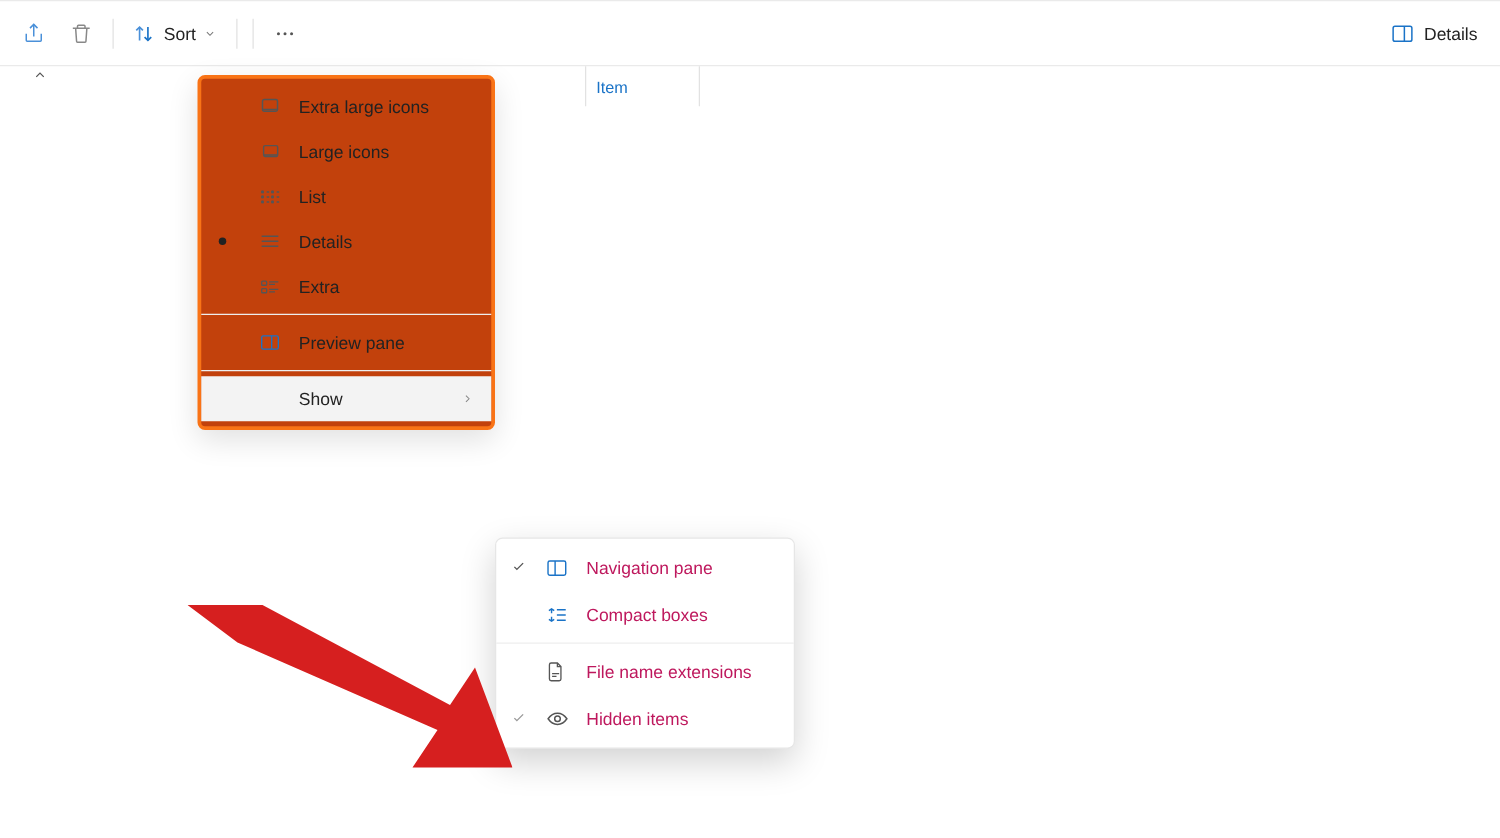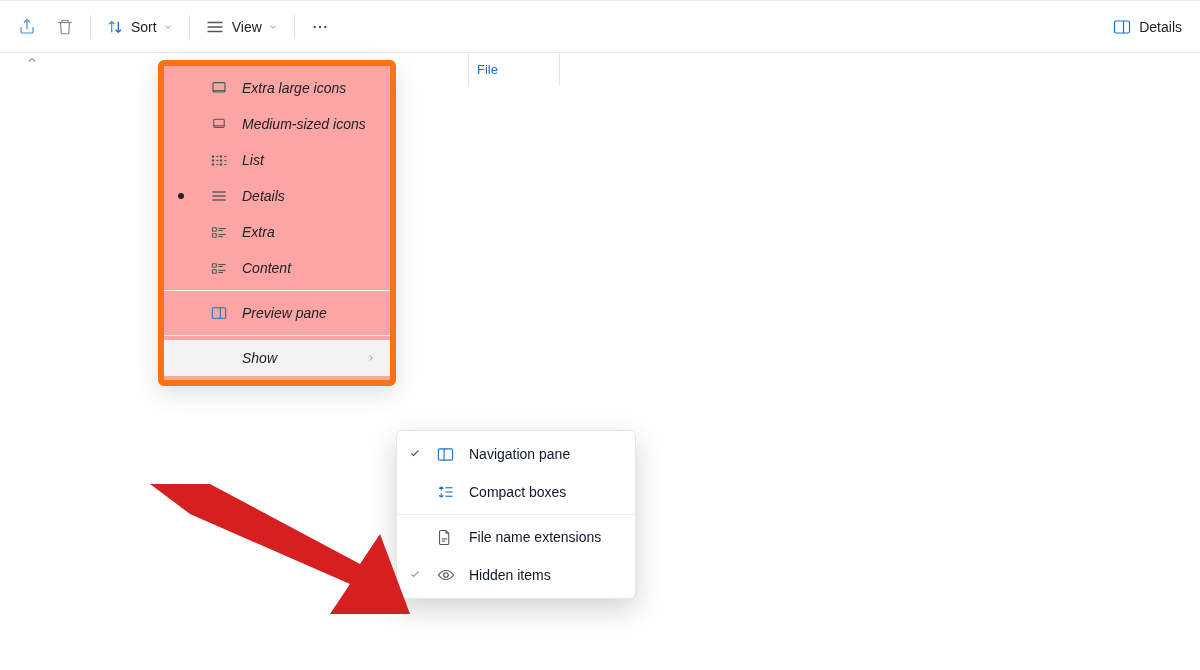--- a/index.html
+++ b/index.html
@@ -64,27 +64,26 @@
   left: 26px;
   top: 1px;
   color: #555;
   font-size: 12px;
 }
 .menu {
   position: absolute;
   left: 158px;
   top: 60px;
   width: 238px;
-  background: #fca5a5;
-  border: 6px solid #f97316;
+  background: #c2410c;
+  border: 3px solid #f97316;
   border-radius: 6px;
   box-shadow: 0 8px 24px rgba(0,0,0,0.12);
   padding: 4px 0;
   z-index: 20;
-  font-style: italic;
 }
 .menu-sep {
   height: 1px;
   background: #eee;
   margin: 4px 0;
 }
 .menu-item {
   position: relative;
   display: flex;
   align-items: center;
@@ -150,21 +149,21 @@
 }
 .sub-icon {
   width: 20px;
   display: flex;
   align-items: center;
   color: #555;
   margin-right: 12px;
 }
 .sub-label {
   font-size: 14px;
-  color: #0f172a;
+  color: #be185d;
 }
 .sub-sep { height: 1px; background: #eee; margin: 3px 0; }
 .red-arrow {
   position: absolute;
   left: 150px;
   top: 484px;
   z-index: 30;
   pointer-events: none;
 }
 </style>
@@ -193,31 +192,20 @@
         <path d="M3 8l4-4 4 4" stroke="#4a90d9"></path>
         <path d="M17 20V4" stroke="#1a73c7"></path>
         <path d="M13 16l4 4 4-4" stroke="#1a73c7"></path>
       </svg>
     <span class="tb-label">Sort</span>
     <svg class="chev-down" width="10" height="10" viewBox="0 0 24 24" fill="none" stroke="#777" stroke-width="2">
         <path d="M6 9l6 6 6-6"></path>
       </svg>
   </div>
   <div class="tb-sep"></div>
-  <div class="tb-item">
-    <svg width="18" height="14" viewBox="0 0 24 18" fill="none" stroke="#555" stroke-width="2">
-        <line x1="2" y1="3" x2="22" y2="3"></line>
-        <line x1="2" y1="9" x2="22" y2="9"></line>
-        <line x1="2" y1="15" x2="22" y2="15"></line>
-      </svg>
-    <span class="tb-label">View</span>
-    <svg class="chev-down" width="10" height="10" viewBox="0 0 24 24" fill="none" stroke="#777" stroke-width="2">
-        <path d="M6 9l6 6 6-6"></path>
-      </svg>
-  </div>
   <div class="tb-sep"></div>
   <div class="tb-item">
     <svg width="18" height="18" viewBox="0 0 24 24" fill="#555">
         <circle cx="5" cy="12" r="1.6"></circle>
         <circle cx="12" cy="12" r="1.6"></circle>
         <circle cx="19" cy="12" r="1.6"></circle>
       </svg>
   </div>
 
   <div class="tb-right">
@@ -231,42 +219,42 @@
   </div>
 </div>
 
 <div class="column-header">
   <span class="collapse-caret">
     <svg width="12" height="12" viewBox="0 0 24 24" fill="none" stroke="#555" stroke-width="2">
         <path d="M18 15l-6-6-6 6"></path>
       </svg>
   </span>
   <div class="col-size">
-    <span>File</span>
+    <span>Item</span>
   </div>
 </div>
 
 <div class="menu">
   <div class="menu-item">
     <span class="menu-icon">
         <svg width="16" height="14" viewBox="0 0 24 20" fill="none" stroke="#555" stroke-width="1.8">
           <rect x="3" y="2" width="18" height="14" rx="2"></rect>
           <line x1="3" y1="14" x2="21" y2="14"></line>
         </svg>
       </span>
     <span class="menu-label">Extra large icons</span>
   </div>
   <div class="menu-item">
     <span class="menu-icon">
-        <svg width="14" height="12" viewBox="0 0 24 20" fill="none" stroke="#555" stroke-width="1.8">
+        <svg width="15" height="13" viewBox="0 0 24 20" fill="none" stroke="#555" stroke-width="1.8">
           <rect x="3" y="2" width="18" height="14" rx="2"></rect>
-          <line x1="3" y1="13" x2="21" y2="13"></line>
-        </svg>
-      </span>
-    <span class="menu-label">Medium-sized icons</span>
+          <line x1="3" y1="14" x2="21" y2="14"></line>
+        </svg>
+      </span>
+    <span class="menu-label">Large icons</span>
   </div>
   <div class="menu-item">
     <span class="menu-icon">
         <svg width="16" height="13" viewBox="0 0 24 18" fill="none" stroke="#555" stroke-width="1.8">
           <circle cx="3" cy="3" r="1" fill="#555"></circle>
           <line x1="8" y1="3" x2="11" y2="3"></line>
           <circle cx="3" cy="9" r="1" fill="#555"></circle>
           <line x1="8" y1="9" x2="11" y2="9"></line>
           <circle cx="3" cy="15" r="1" fill="#555"></circle>
           <line x1="8" y1="15" x2="11" y2="15"></line>
@@ -297,33 +285,20 @@
           <rect x="2" y="2" width="6" height="5" rx="1"></rect>
           <line x1="11" y1="3" x2="22" y2="3"></line>
           <line x1="11" y1="6" x2="18" y2="6"></line>
           <rect x="2" y="11" width="6" height="5" rx="1"></rect>
           <line x1="11" y1="12" x2="22" y2="12"></line>
           <line x1="11" y1="15" x2="18" y2="15"></line>
         </svg>
       </span>
     <span class="menu-label">Extra</span>
   </div>
-  <div class="menu-item">
-    <span class="menu-icon">
-        <svg width="16" height="13" viewBox="0 0 24 18" fill="none" stroke="#555" stroke-width="1.6">
-          <rect x="2" y="2" width="6" height="5" rx="1"></rect>
-          <line x1="11" y1="3" x2="22" y2="3"></line>
-          <line x1="11" y1="6" x2="18" y2="6"></line>
-          <rect x="2" y="11" width="6" height="5" rx="1"></rect>
-          <line x1="11" y1="12" x2="22" y2="12"></line>
-          <line x1="11" y1="15" x2="18" y2="15"></line>
-        </svg>
-      </span>
-    <span class="menu-label">Content</span>
-  </div>
   <div class="menu-sep"></div>
   <div class="menu-item">
     <span class="menu-icon">
         <svg width="16" height="14" viewBox="0 0 24 20" fill="none" stroke="#1a73c7" stroke-width="1.6">
           <rect x="2" y="2" width="20" height="16" rx="2"></rect>
           <line x1="14" y1="2" x2="14" y2="18"></line>
         </svg>
       </span>
     <span class="menu-label">Preview pane</span>
   </div>

